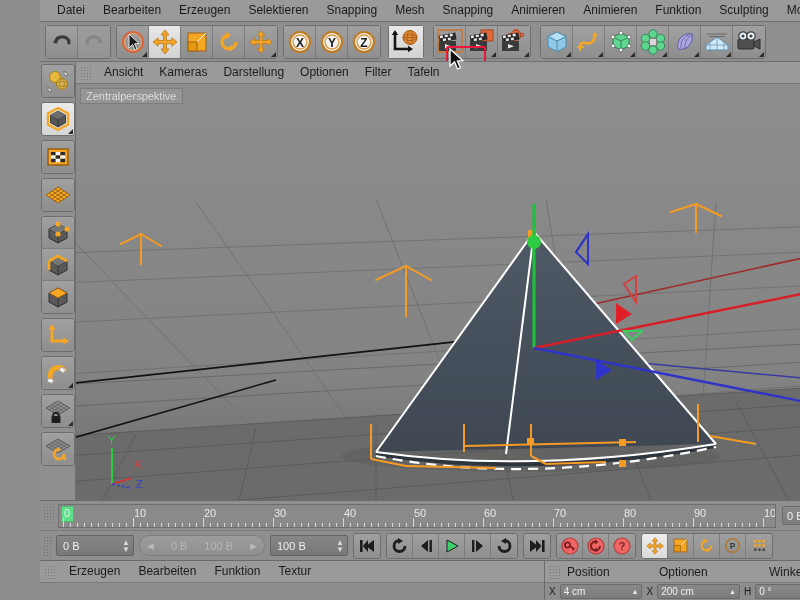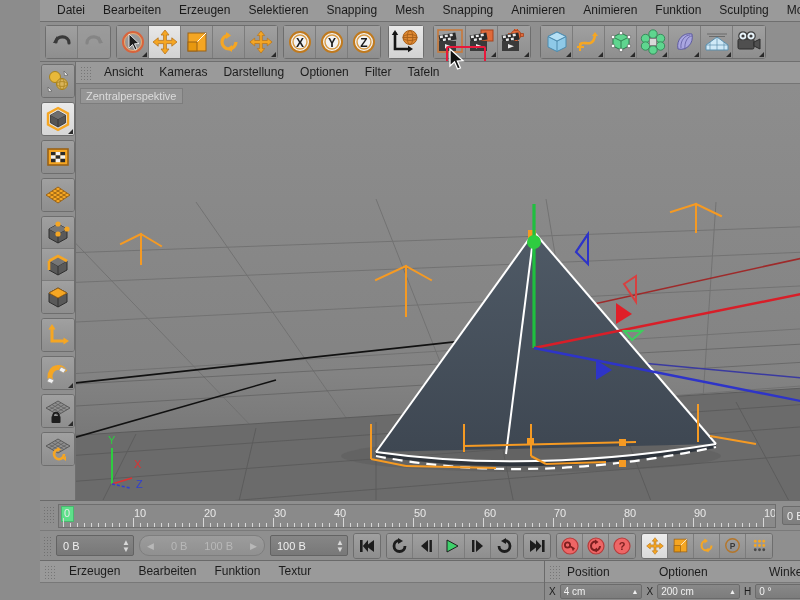--- a/index.html
+++ b/index.html
@@ -774,21 +774,21 @@
   </div>
 
   <div class="timeline-row">
     <div class="tl-grip"></div>
     <div class="tl-track" id="tl-track">
       <div class="tl-marker"></div>
     <div class="tl-lab" style="left: 4px;">0</div>
         <div class="tl-lab" style="left: 74px;">10</div>
         <div class="tl-lab" style="left: 144px;">20</div>
         <div class="tl-lab" style="left: 214px;">30</div>
-        <div class="tl-lab" style="left: 274px;">40</div>
+        <div class="tl-lab" style="left: 284px;">40</div>
         <div class="tl-lab" style="left: 354px;">50</div>
         <div class="tl-lab" style="left: 424px;">60</div>
         <div class="tl-lab" style="left: 494px;">70</div>
         <div class="tl-lab" style="left: 564px;">80</div>
         <div class="tl-lab" style="left: 634px;">90</div>
         <div class="tl-lab" style="left: 704px;">100</div>
         <div class="tl-tick" style="left: 4px; height: 9px;"></div>
         <div class="tl-tick" style="left: 11px; height: 4px;"></div>
         <div class="tl-tick" style="left: 18px; height: 4px;"></div>
         <div class="tl-tick" style="left: 25px; height: 4px;"></div>

